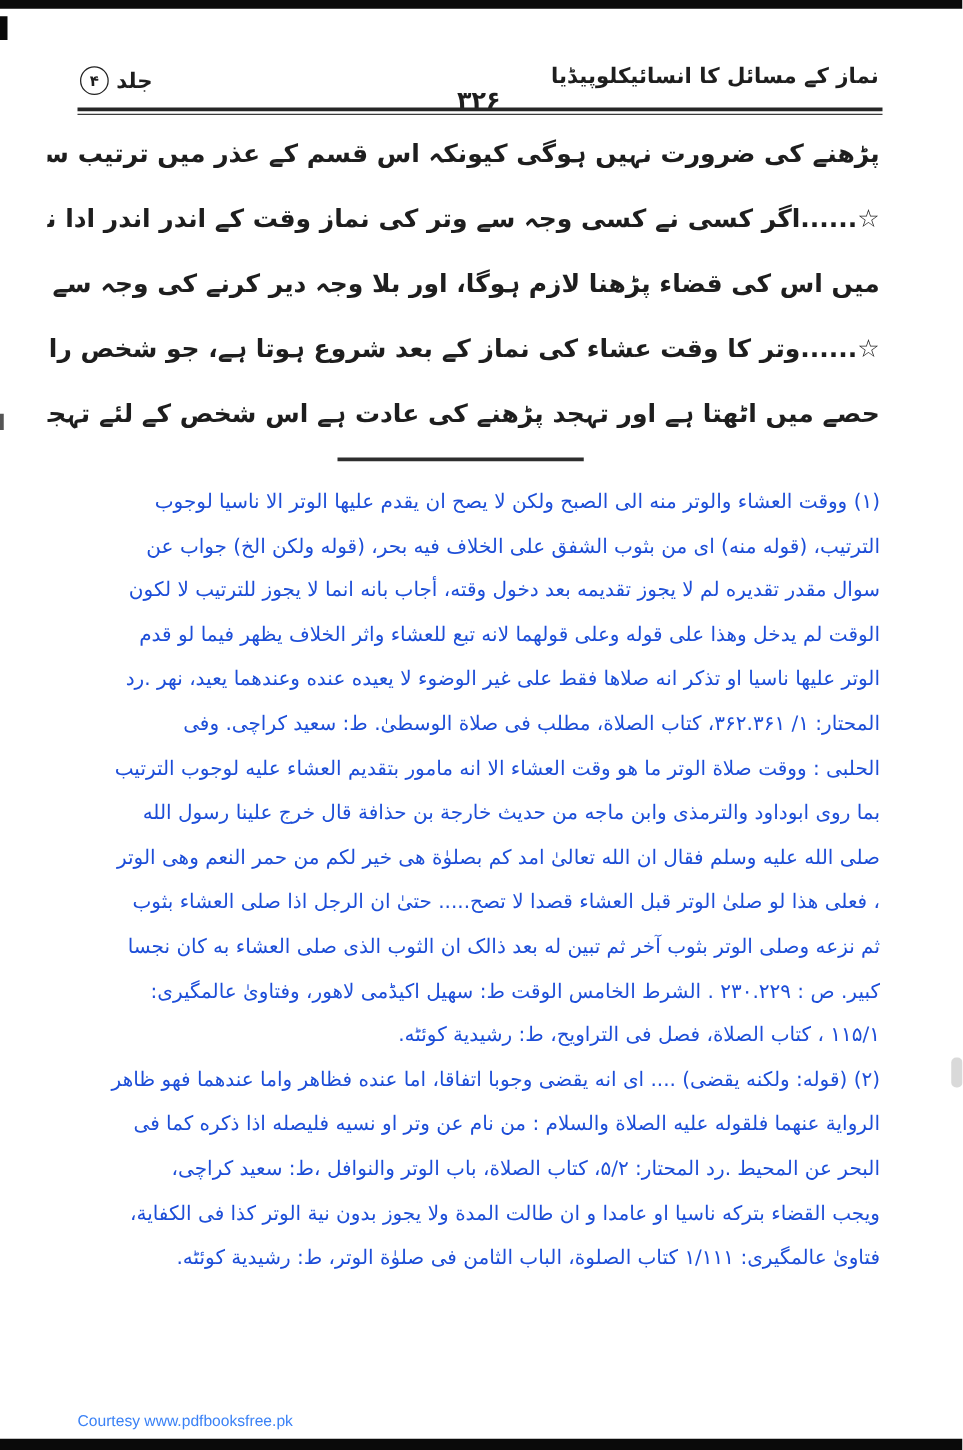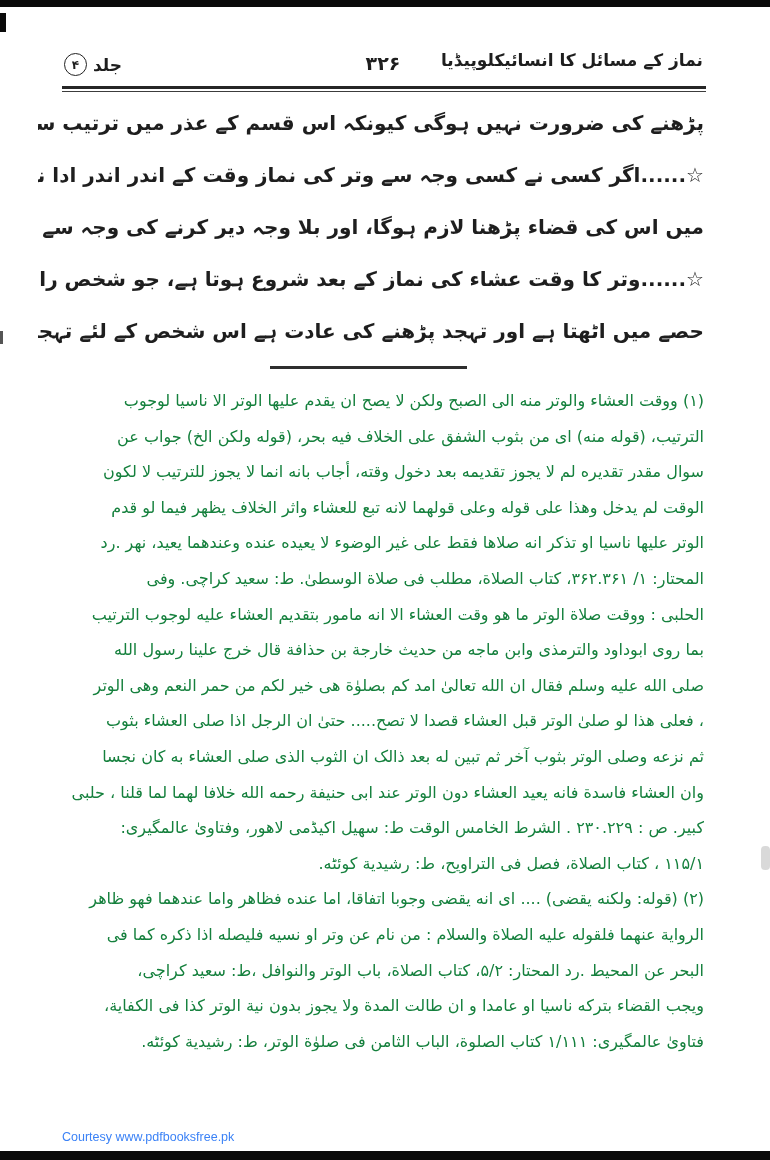--- a/index.html
+++ b/index.html
@@ -18,38 +18,38 @@
   .scan-nick-a{position:absolute;top:13px;left:0;width:6px;height:19px;background:#0a0a0a;}
   .scan-nick-b{position:absolute;top:331px;left:0;width:3px;height:13px;background:#555;}
   .scan-smudge-right{position:absolute;top:846px;right:0;width:9px;height:24px;background:#c9c9c9;border-radius:4px;opacity:.7;}
 
   
   .header{position:absolute;top:46px;left:62px;right:66px;height:38px;}
   .vol{position:absolute;left:2px;top:7px;direction:rtl;display:flex;align-items:center;gap:6px;
        font-size:17px;font-weight:bold;}
   .vol-circle{width:21px;height:21px;border:1.7px solid #222;border-radius:50%;
        display:flex;align-items:center;justify-content:center;font-size:12px;font-weight:bold;line-height:1;}
-  .pagenum{position:absolute;left:50%;transform:translateX(-50%);top:6px;
+  .pagenum{position:absolute;left:50%;transform:translateX(-50%);top:23px;
        font-size:19px;font-weight:bold;letter-spacing:1px;}
   .title{position:absolute;right:1px;top:4px;direction:rtl;font-size:17px;font-weight:bold;white-space:nowrap;}
 
   .header-rule{position:absolute;top:86px;left:62px;right:64px;height:2px;
        border-top:3px solid #262626;border-bottom:1px solid #3c3c3c;}
 
   
   .main{position:absolute;top:97px;right:66px;left:38px;direction:rtl;text-align:right;
        font-size:20px;font-weight:bold;overflow:hidden;}
   .main .line{height:52px;line-height:52px;white-space:nowrap;}
 
   
   .footnote-separator{position:absolute;top:366px;left:270px;width:197px;height:3px;background:#2e2e2e;}
 
   
   .footnotes{position:absolute;top:383px;right:66px;left:54px;direction:rtl;text-align:right;
-       font-size:16px;font-weight:normal;color:#15803d;overflow:hidden;}
+       font-size:16px;font-weight:normal;color:#1d4ed8;overflow:hidden;}
   .footnotes .fline{height:35.6px;line-height:35.6px;white-space:nowrap;}
 
   
   .watermark{position:absolute;left:62px;top:1130px;
        font-family:"Liberation Sans","DejaVu Sans",sans-serif;
        font-size:12.5px;color:#3b82f6;}
 </style>
 </head>
 <body>
 
@@ -86,21 +86,20 @@
   <div class="fline">الترتیب، (قوله منه) ای من بثوب الشفق علی الخلاف فیه بحر، (قوله ولکن الخ) جواب عن</div>
   <div class="fline">سوال مقدر تقدیره لم لا یجوز تقدیمه بعد دخول وقته، أجاب بانه انما لا یجوز للترتیب لا لکون</div>
   <div class="fline">الوقت لم یدخل وهذا علی قوله وعلی قولهما لانه تبع للعشاء واثر الخلاف یظهر فیما لو قدم</div>
   <div class="fline">الوتر علیها ناسیا او تذکر انه صلاها فقط علی غیر الوضوء لا یعیده عنده وعندهما یعید، نهر .رد</div>
   <div class="fline">المحتار: ۱/ ۳۶۲.۳۶۱، کتاب الصلاة، مطلب فی صلاة الوسطیٰ. ط: سعید کراچی. وفی</div>
   <div class="fline">الحلبی : ووقت صلاة الوتر ما هو وقت العشاء الا انه مامور بتقدیم العشاء علیه لوجوب الترتیب</div>
   <div class="fline">بما روی ابوداود والترمذی وابن ماجه من حدیث خارجة بن حذافة قال خرج علینا رسول الله</div>
   <div class="fline">صلی الله علیه وسلم فقال ان الله تعالیٰ امد کم بصلوٰة هی خیر لکم من حمر النعم وهی الوتر</div>
   <div class="fline">، فعلی هذا لو صلیٰ الوتر قبل العشاء قصدا لا تصح..... حتیٰ ان الرجل اذا صلی العشاء بثوب</div>
   <div class="fline">ثم نزعه وصلی الوتر بثوب آخر ثم تبین له بعد ذالک ان الثوب الذی صلی العشاء به کان نجسا</div>
-  <div class="fline">وان العشاء فاسدة فانه یعید العشاء دون الوتر عند ابی حنیفة رحمه الله خلافا لهما لما قلنا ، حلبی</div>
   <div class="fline">کبیر. ص : ۲۳۰.۲۲۹ . الشرط الخامس الوقت ط: سهیل اکیڈمی لاهور، وفتاویٰ عالمگیری:</div>
   <div class="fline">۱۱۵/۱ ، کتاب الصلاة، فصل فی التراویح، ط: رشیدیة کوئٹه.</div>
   <div class="fline">(۲) (قوله: ولکنه یقضی) .... ای انه یقضی وجوبا اتفاقا، اما عنده فظاهر واما عندهما فهو ظاهر</div>
   <div class="fline">الروایة عنهما فلقوله علیه الصلاة والسلام : من نام عن وتر او نسیه فلیصله اذا ذکره کما فی</div>
   <div class="fline">البحر عن المحیط .رد المحتار: ۵/۲، کتاب الصلاة، باب الوتر والنوافل ،ط: سعید کراچی،</div>
   <div class="fline">ویجب القضاء بترکه ناسیا او عامدا و ان طالت المدة ولا یجوز بدون نیة الوتر کذا فی الکفایة،</div>
   <div class="fline">فتاویٰ عالمگیری: ۱/۱۱۱ کتاب الصلوة، الباب الثامن فی صلوٰة الوتر، ط: رشیدیة کوئٹه.</div>
 </div>
 
 <div class="watermark">Courtesy www.pdfbooksfree.pk</div>

